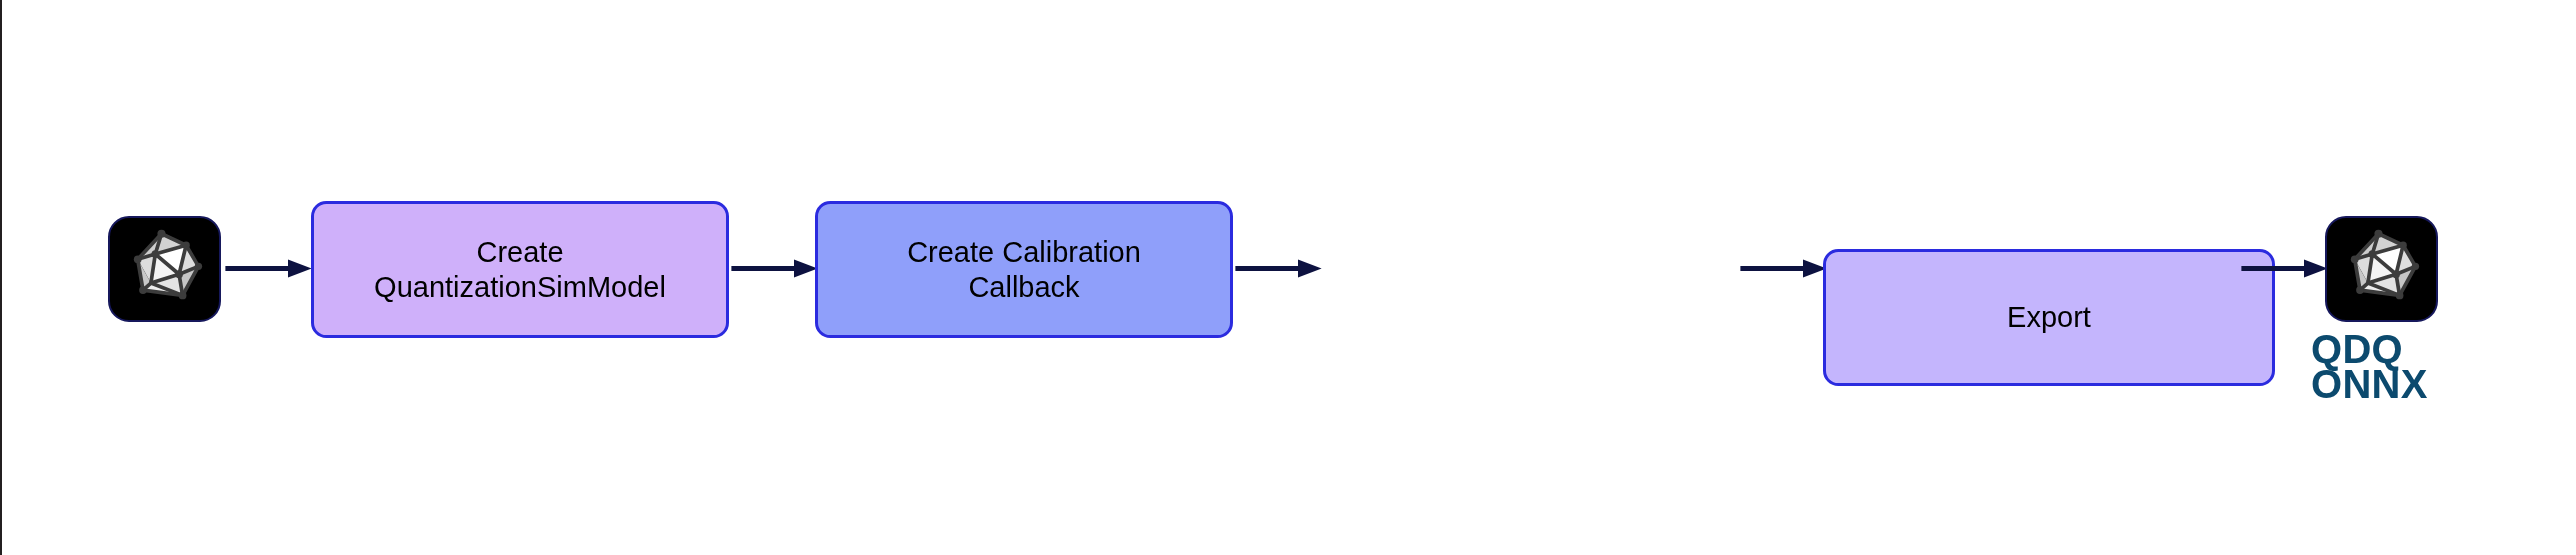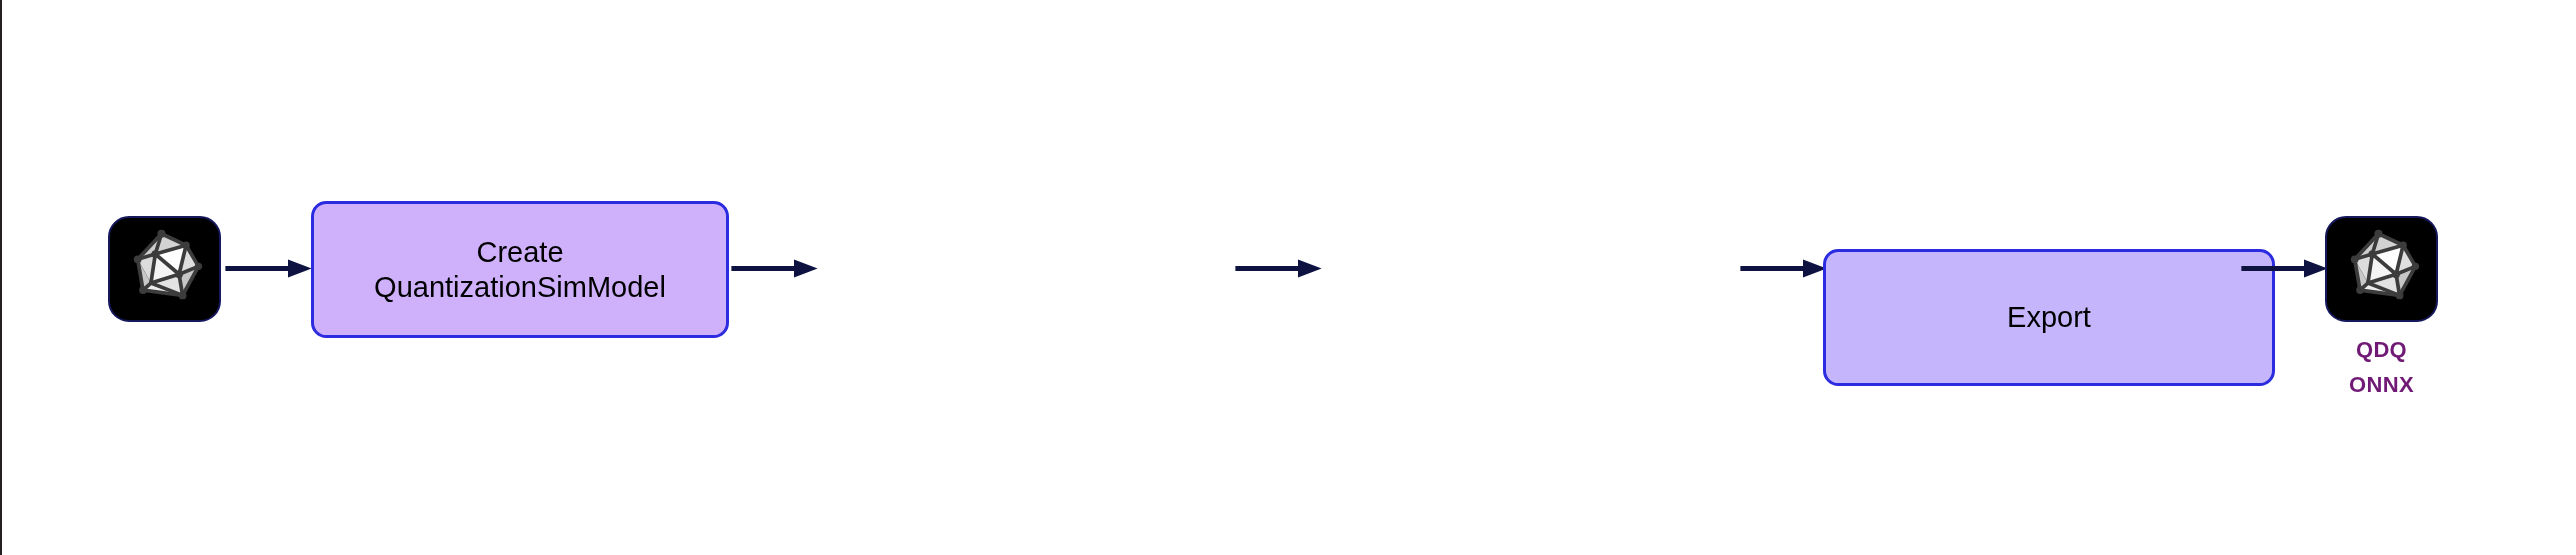--- a/index.html
+++ b/index.html
@@ -67,24 +67,24 @@
     width: 92px;
     height: 88px;
     display: block;
   }
 
   .onnx-caption {
     position: absolute;
     left: -14px;
     top: 116px;
     width: 141px;
-    text-align: center;
-    color: #701a75;
+    text-align: left;
+    color: #0c4a6e;
     font-weight: bold;
-    font-size: 22px;
+    font-size: 40px;
     line-height: 35px;
     letter-spacing: 0.3px;
     font-family: "Liberation Sans", sans-serif;
     white-space: pre-line;
   }
 
   
   .step-box {
     position: absolute;
     box-sizing: border-box;
@@ -180,20 +180,22 @@
     <div class="step-box" style="left:311px; top:201px; width:418px; height:137px; background:#cfb0fa;">Create
 QuantizationSimModel</div>
 
     <div class="arrow" style="left:730px; top:258px; width:89px;">
       <svg width="89" height="21" viewBox="0 0 128 30">
         <line x1="2" y1="15" x2="96" y2="15" stroke="#0d1240" stroke-width="7"></line>
         <polygon points="92,2 126,15 92,28" fill="#0d1240"></polygon>
       </svg>
     </div>
 
+    <div class="step-box" style="left:815px; top:201px; width:418px; height:137px; background:#8f9ffa;">Create Calibration
+Callback</div>
 
     <div class="arrow" style="left:1234px; top:258px; width:89px;">
       <svg width="89" height="21" viewBox="0 0 128 30">
         <line x1="2" y1="15" x2="96" y2="15" stroke="#0d1240" stroke-width="7"></line>
         <polygon points="92,2 126,15 92,28" fill="#0d1240"></polygon>
       </svg>
     </div>
 
 
     <div class="arrow" style="left:1739px; top:258px; width:89px;">

